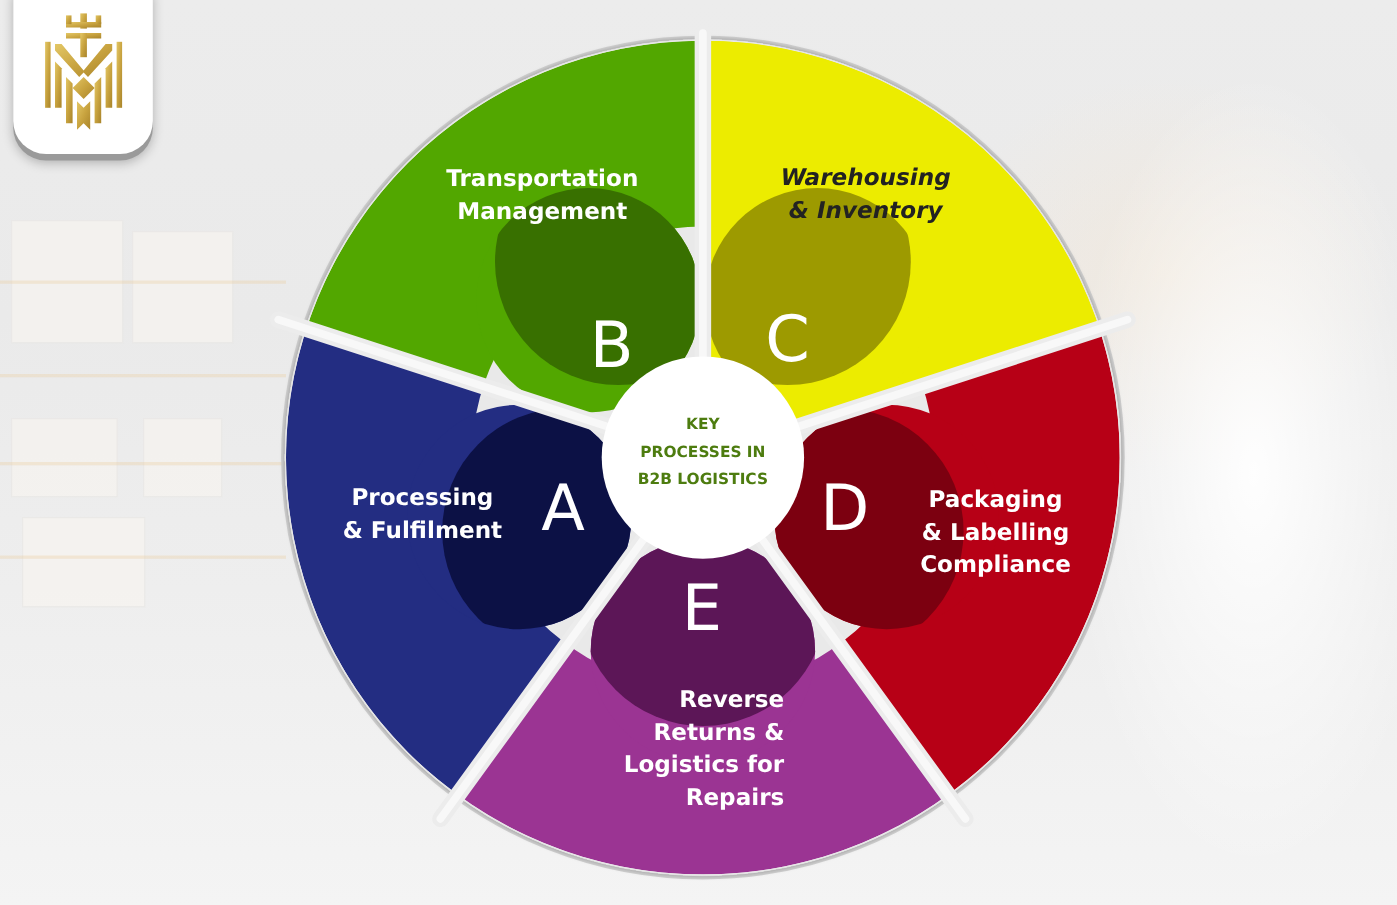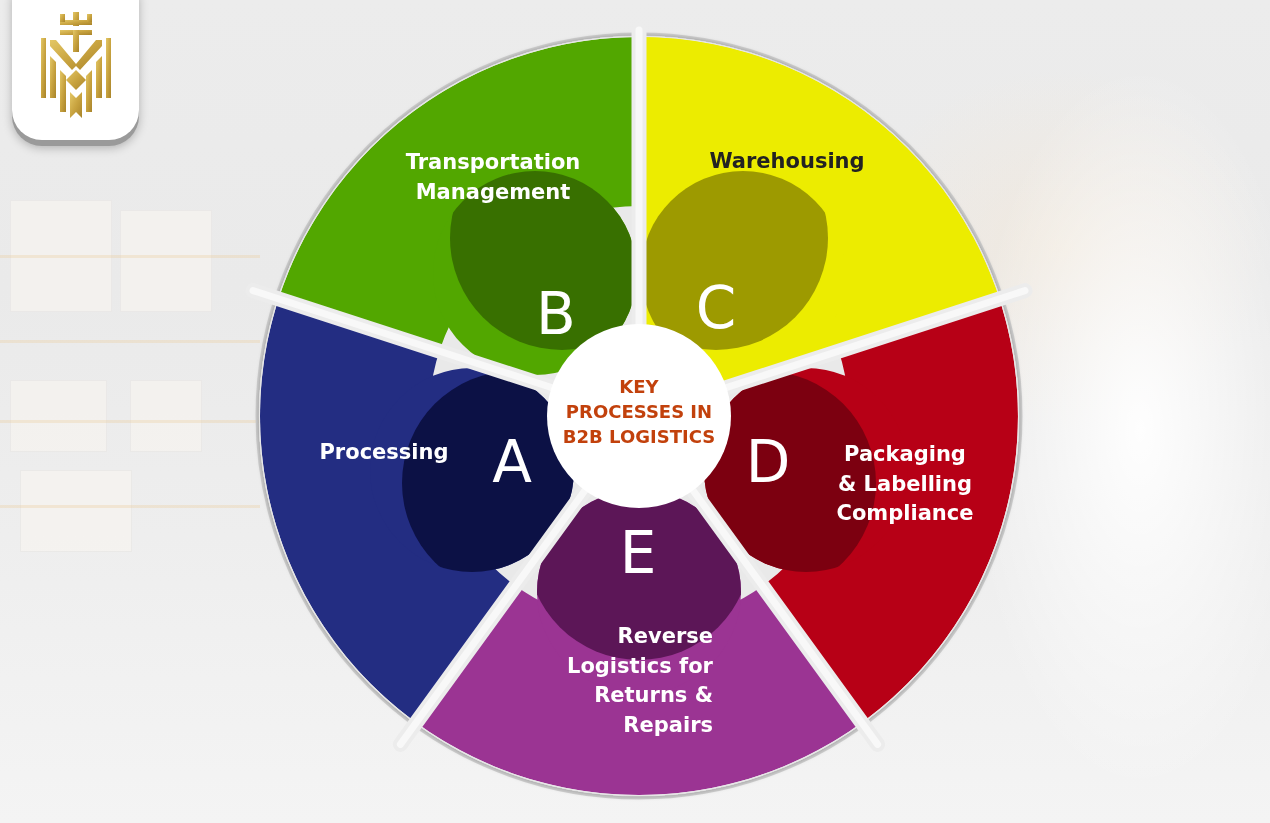--- a/index.html
+++ b/index.html
@@ -23,31 +23,31 @@
     box-shadow: 0 6px 0 #9a9a9a, 0 8px 10px rgba(0,0,0,0.25);
   }
   .logo-card svg { position: absolute; left: 26px; top: 24px; }
   #wheel { position: absolute; left: 0; top: 0; }
   .seg-label {
     position: absolute; text-align: center; font-weight: bold; font-size: 21px;
     line-height: 29.5px; color: #ffffff; transform: translateX(-50%);
     font-family: "DejaVu Sans", sans-serif; white-space: nowrap;
   }
   .seg-label span { display: block; }
-  .seg-label.dark { color: #222222; }
+  .seg-label.dark { color: #222222; font-style: italic; }
   .letter {
     position: absolute; color: #ffffff; font-size: 58px; line-height: 58px;
     font-family: "DejaVu Sans", sans-serif; font-weight: normal;
     transform: translate(-50%, -50%); -webkit-text-stroke: 0px;
     letter-spacing: 0;
   }
   .center-title {
     position: absolute; left: 639px; top: 374px; transform: translateX(-50%);
-    text-align: center; font-weight: bold; font-size: 18px; line-height: 25px;
-    color: #c2410c; white-space: nowrap;
+    text-align: center; font-weight: bold; font-size: 14px; line-height: 25px;
+    color: #4d7c0f; white-space: nowrap;
   }
   .center-title span { display: block; }
 </style>
 </head>
 <body>
 
 <div class="bg">
   <div class="rack" style="left:10px;top:200px;width:100px;height:110px;"></div>
   <div class="rack" style="left:120px;top:210px;width:90px;height:100px;"></div>
   <div class="rack" style="left:10px;top:380px;width:95px;height:70px;"></div>
@@ -213,37 +213,39 @@
 </svg>
 
 <div class="letter" style="left:512px;top:462px;">A</div>
 <div class="letter" style="left:556px;top:314px;">B</div>
 <div class="letter" style="left:716px;top:308px;">C</div>
 <div class="letter" style="left:768px;top:462px;">D</div>
 <div class="letter" style="left:638px;top:553px;">E</div>
 
 <div class="seg-label" style="left:384px;top:438px;">
   <span>Processing</span>
+  <span>&amp; Fulfilment</span>
 </div>
 <div class="seg-label" style="left:493px;top:148px;">
   <span>Transportation</span>
   <span>Management</span>
 </div>
 <div class="seg-label dark" style="left:787px;top:147px;">
   <span>Warehousing</span>
+  <span>&amp; Inventory</span>
 </div>
 <div class="seg-label" style="left:905px;top:440px;">
   <span>Packaging</span>
   <span>&amp; Labelling</span>
   <span>Compliance</span>
 </div>
 <div class="seg-label" style="left:640px;top:622px;text-align:right;">
   <span>Reverse</span>
+  <span>Returns &amp;</span>
   <span>Logistics for</span>
-  <span>Returns &amp;</span>
   <span>Repairs</span>
 </div>
 
 <div class="center-title">
   <span>KEY</span>
   <span>PROCESSES IN</span>
   <span>B2B LOGISTICS</span>
 </div>
 
 </body></html>

